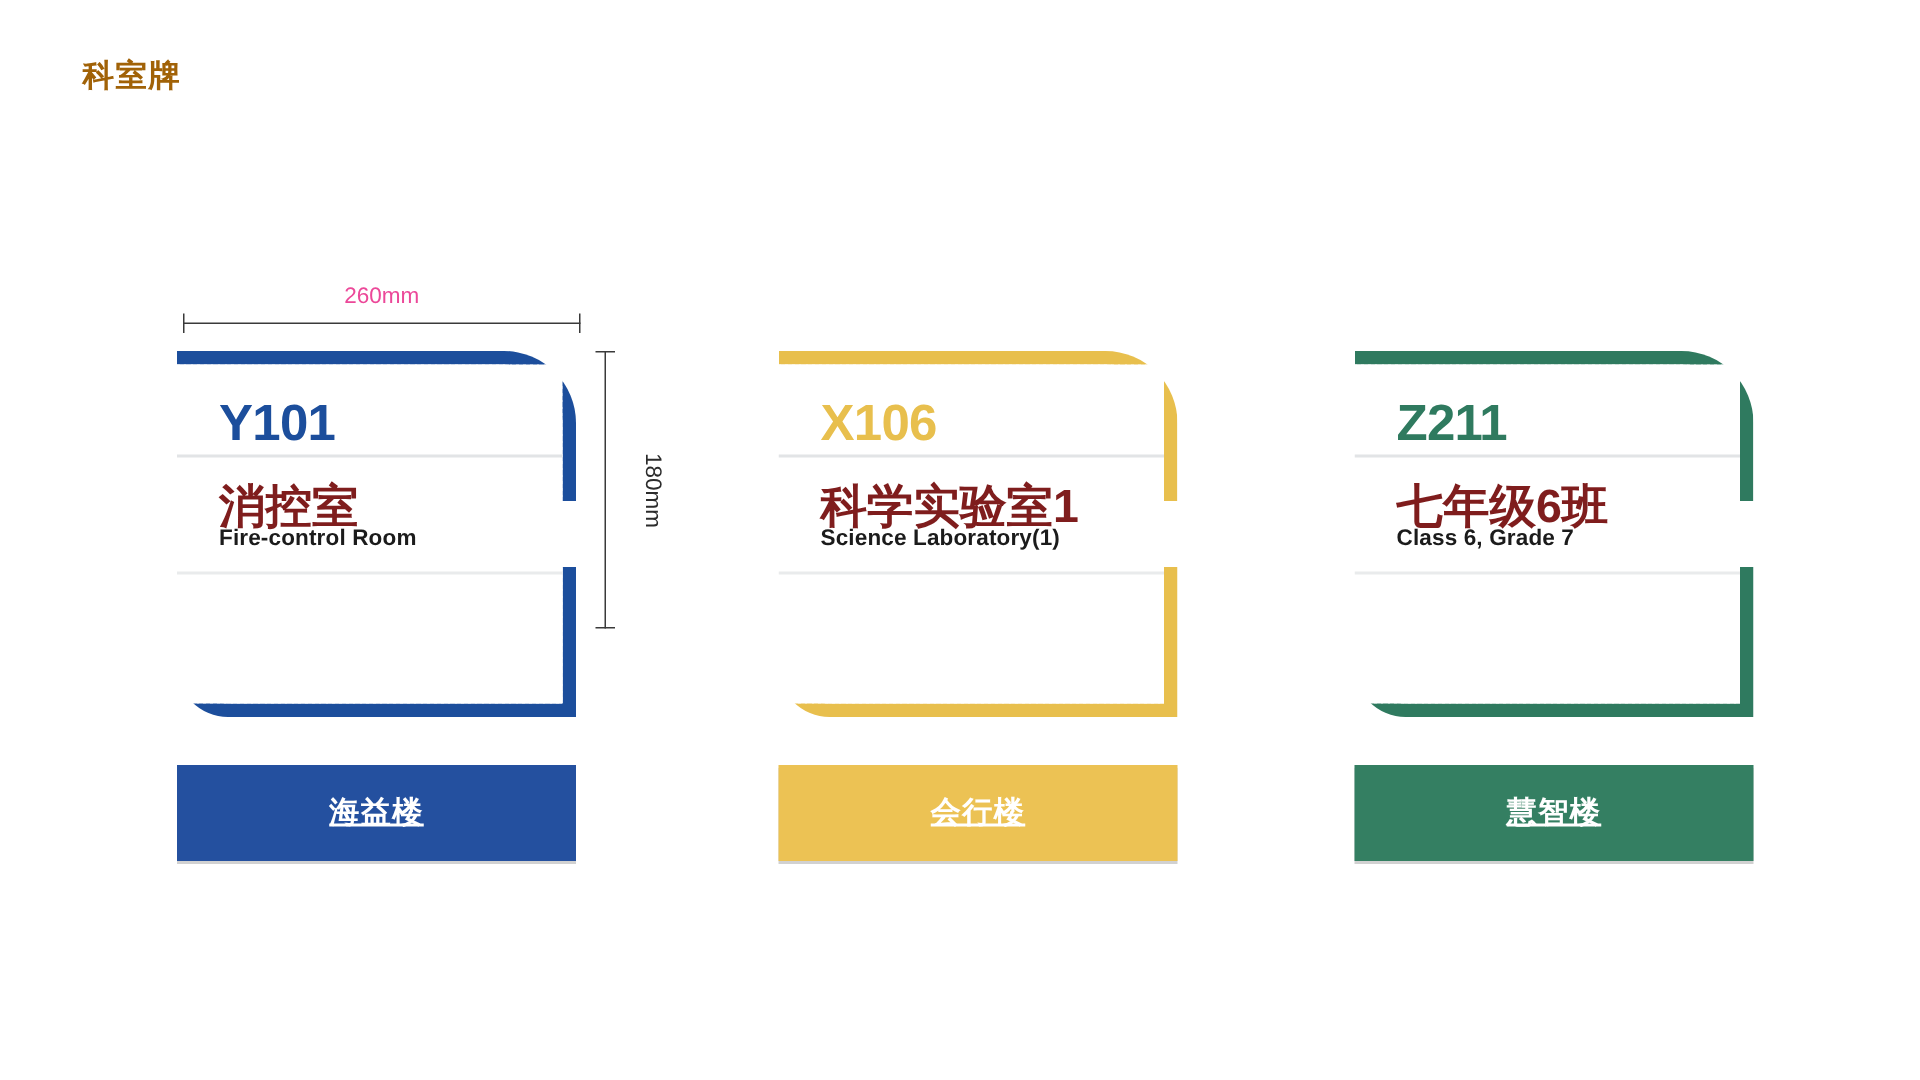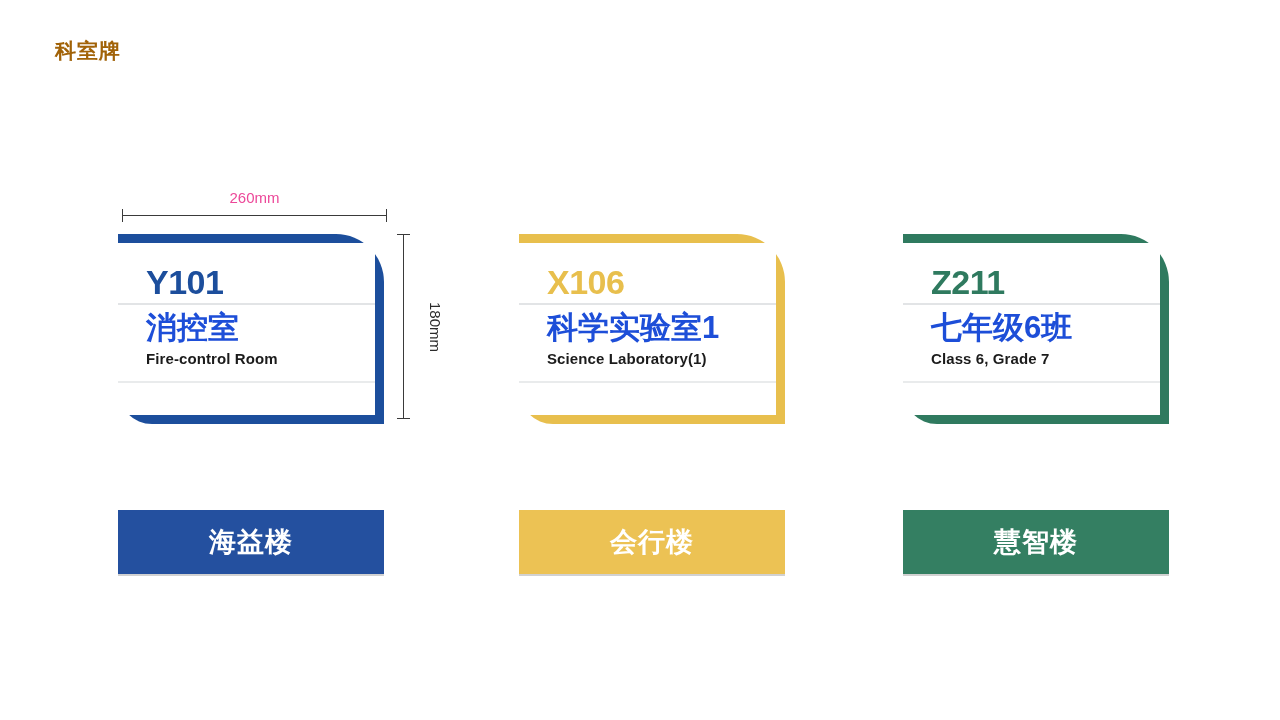--- a/index.html
+++ b/index.html
@@ -99,21 +99,21 @@
     font-size: 15px;
     color: #2b2b2b;
     line-height: 1;
     white-space: nowrap;
   }
 
   
   .sign {
     position: absolute;
     width: 266px;
-    height: 190px;
+    height: 244px;
   }
   .sign-1 { left: 118px; top: 234px; }
   .sign-2 { left: 519px; top: 234px; }
   .sign-3 { left: 903px; top: 234px; }
 
   
   .frame {
     position: absolute;
     inset: 0;
     pointer-events: none;
@@ -194,25 +194,25 @@
     left: 0;
     right: 0;
     top: 62px;
     height: 78px;
     border-bottom: 2px solid #e9ebec;
     box-sizing: border-box;
   }
   .name-cn {
     position: absolute;
     left: 28px;
-    top: 5px;
+    top: 15px;
     font-size: 31px;
     font-weight: 700;
     line-height: 1.15;
-    color: #1d4ed8;
+    color: #7f1d1d;
     white-space: nowrap;
     letter-spacing: 0px;
   }
   .name-en {
     position: absolute;
     left: 28px;
     top: 46px;
     font-size: 15px;
     font-weight: 700;
     line-height: 1;
@@ -231,26 +231,27 @@
   }
   .plate-1 { left: 118px; top: 510px; }
   .plate-2 { left: 519px; top: 510px; }
   .plate-3 { left: 903px; top: 510px; }
   .plate-text {
     position: absolute;
     inset: 0;
     display: flex;
     align-items: center;
     justify-content: center;
-    font-size: 27px;
+    font-size: 20px;
     font-weight: 700;
     color: #ffffff;
     letter-spacing: 1px;
     line-height: 1;
     white-space: nowrap;
+    text-decoration: underline;
   }
 </style>
 </head>
 <body style="background: rgb(255, 255, 255);">
 
 <div class="page-title">科室牌</div>
 
 <div class="dim-h">
   <div class="dim-label">260mm</div>
   <div class="dim-line"></div>

